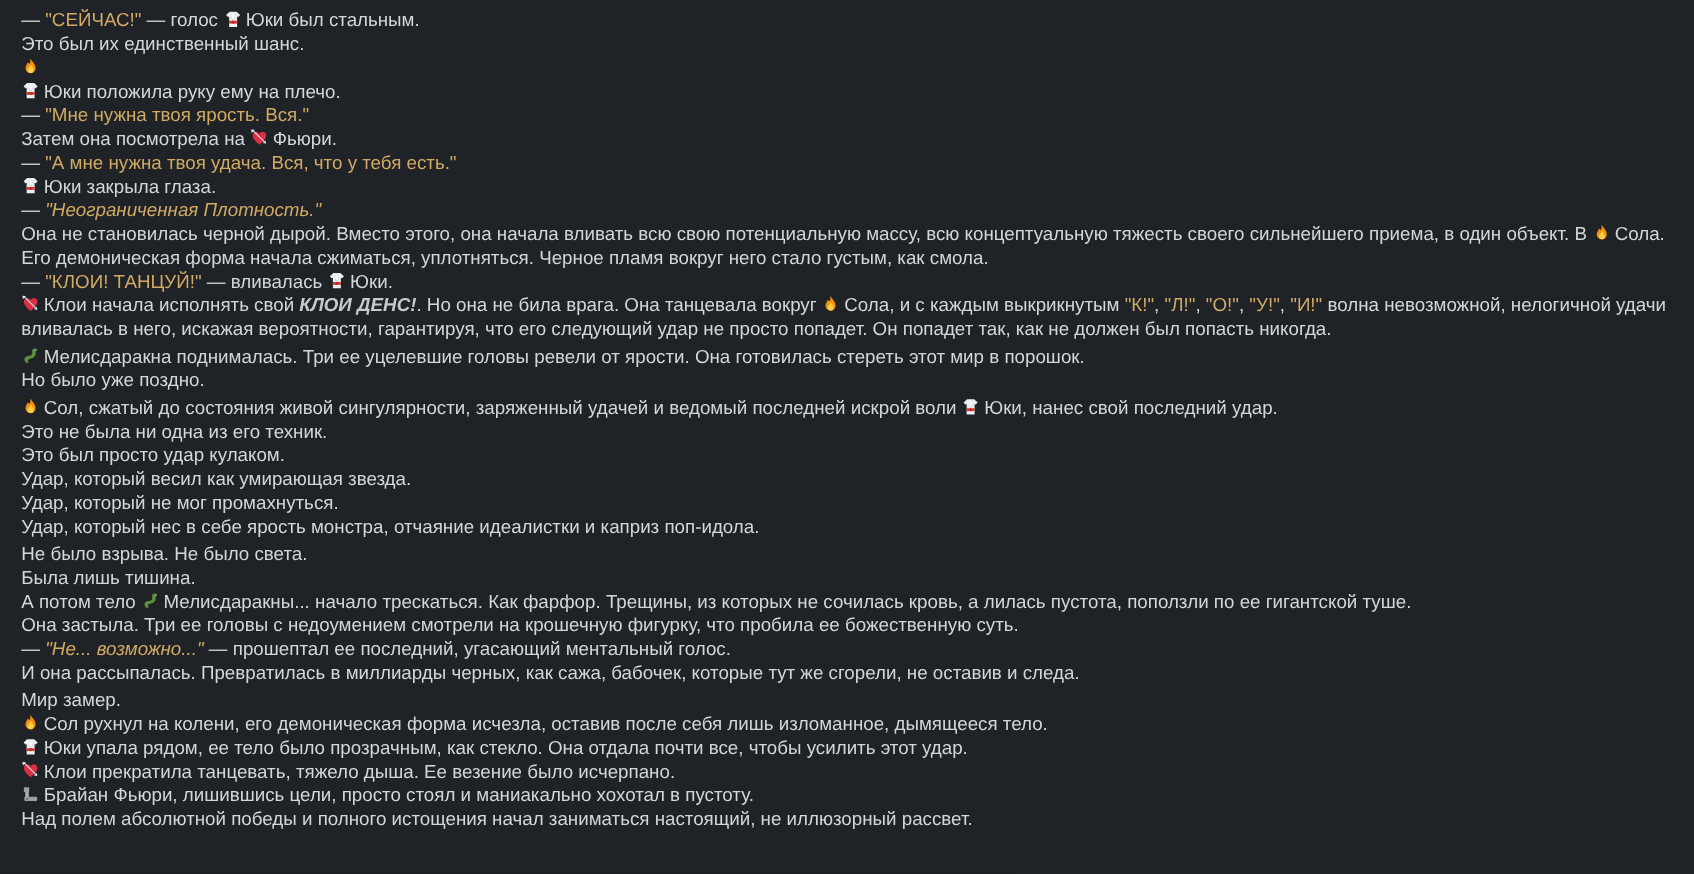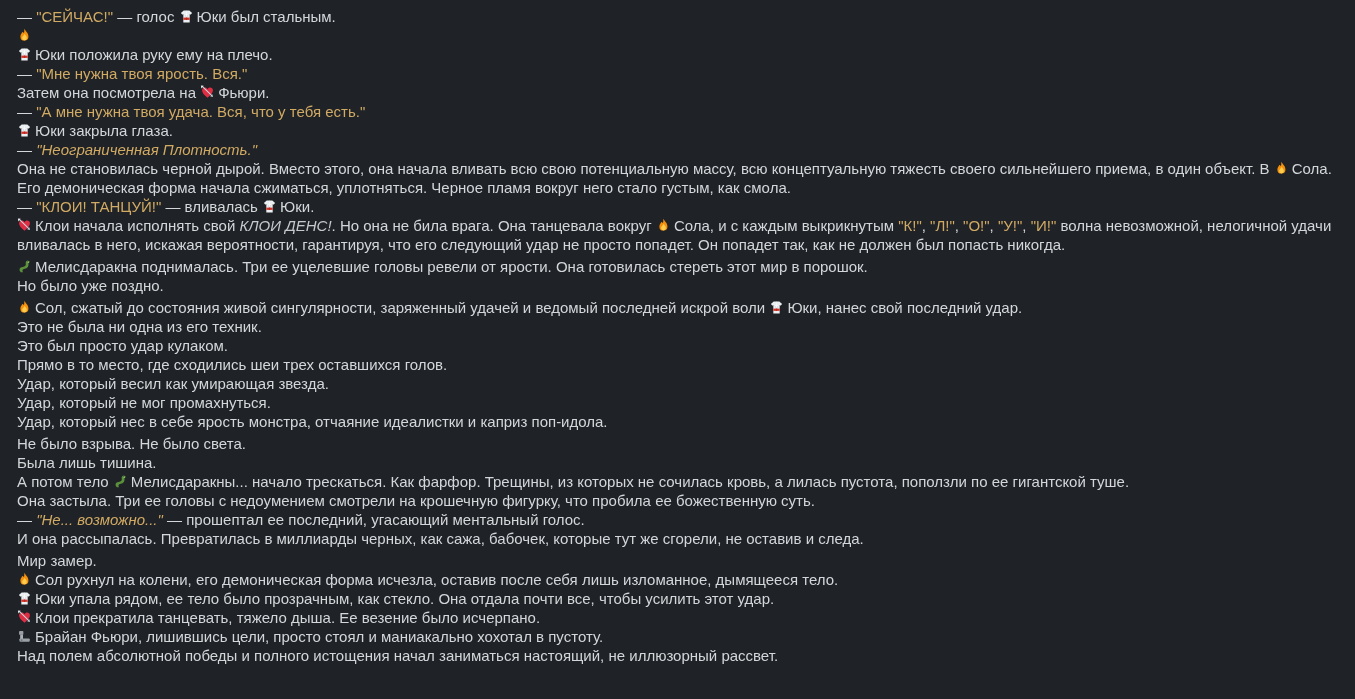--- a/index.html
+++ b/index.html
@@ -18,21 +18,21 @@
     font-size: 15px;
     line-height: 19px;
     color: #d4d7da;
     overflow: hidden;
   }
   .paragraph + .paragraph { margin-top: 3px; }
   .line { white-space: normal; }
   .seg.plain { color: #d4d7da; }
   .seg.gold { color: #d1aa63; }
   .seg.gold-italic { color: #d1aa63; font-style: italic; }
-  .seg.italic { color: #c6c9ce; font-style: italic; }
+  .seg.italic { color: #c6c9ce; font-style: italic; font-weight: bold; }
   .emoji {
     display: inline-block;
     width: 15px;
     height: 15px;
     vertical-align: -2px;
     margin-right: 3px;
   }
 </style>
 </head>
 <body>
@@ -40,20 +40,21 @@
 <div class="log">
   <div id="paragraphs-root">
       <div class="paragraph">
         <div class="line"><span class="seg plain">— </span><span class="seg gold">"СЕЙЧАС!"</span><span class="seg plain"> — голос </span><svg class="emoji" viewBox="0 0 16 16" xmlns="http://www.w3.org/2000/svg">
     <path d="M5 1.5 L11 1.5 L14 4.2 L12.2 6.2 L11.4 5.4 L11.4 14.5 L4.6 14.5 L4.6 5.4 L3.8 6.2 L2 4.2 Z" fill="#eceff1"></path>
     <path d="M8 1.5 L6.2 6.5 L8 10.5 L9.8 6.5 Z" fill="#cfd3d8"></path>
     <path d="M8 1.5 L6.6 5.5 L8 9 L9.4 5.5 Z" fill="#f7f9fa"></path>
     <rect x="4.6" y="9.2" width="6.8" height="2.4" fill="#d6352b"></rect>
     <rect x="7.2" y="9.2" width="1.6" height="2.4" fill="#b52a22"></rect>
   </svg><span class="seg plain">Юки был стальным.</span></div>
+        <div class="line"><span class="seg plain">Это был их единственный шанс.</span></div>
         <div class="line"><svg class="emoji" viewBox="0 0 16 16" xmlns="http://www.w3.org/2000/svg">
     <path d="M8 0.8 C9 3.8 12.2 5 12.2 9 A4.3 4.3 0 0 1 3.6 9.2 C3.6 6.6 5.1 6 5.6 4 C6.5 5 7.1 5.4 7.5 4.8 C8 4 7.5 2.2 8 0.8 Z" fill="#f4900c"></path>
     <path d="M8 6.2 C9.6 8.2 10.5 8.8 10.5 10.7 A2.55 2.55 0 0 1 5.4 10.7 C5.4 9.2 7.4 8.2 8 6.2 Z" fill="#ffcc4d"></path>
   </svg></div>
         <div class="line"><svg class="emoji" viewBox="0 0 16 16" xmlns="http://www.w3.org/2000/svg">
     <path d="M5 1.5 L11 1.5 L14 4.2 L12.2 6.2 L11.4 5.4 L11.4 14.5 L4.6 14.5 L4.6 5.4 L3.8 6.2 L2 4.2 Z" fill="#eceff1"></path>
     <path d="M8 1.5 L6.2 6.5 L8 10.5 L9.8 6.5 Z" fill="#cfd3d8"></path>
     <path d="M8 1.5 L6.6 5.5 L8 9 L9.4 5.5 Z" fill="#f7f9fa"></path>
     <rect x="4.6" y="9.2" width="6.8" height="2.4" fill="#d6352b"></rect>
     <rect x="7.2" y="9.2" width="1.6" height="2.4" fill="#b52a22"></rect>
@@ -110,21 +111,20 @@
     <path d="M8 6.2 C9.6 8.2 10.5 8.8 10.5 10.7 A2.55 2.55 0 0 1 5.4 10.7 C5.4 9.2 7.4 8.2 8 6.2 Z" fill="#ffcc4d"></path>
   </svg><span class="seg plain">Сол, сжатый до состояния живой сингулярности, заряженный удачей и ведомый последней искрой воли </span><svg class="emoji" viewBox="0 0 16 16" xmlns="http://www.w3.org/2000/svg">
     <path d="M5 1.5 L11 1.5 L14 4.2 L12.2 6.2 L11.4 5.4 L11.4 14.5 L4.6 14.5 L4.6 5.4 L3.8 6.2 L2 4.2 Z" fill="#eceff1"></path>
     <path d="M8 1.5 L6.2 6.5 L8 10.5 L9.8 6.5 Z" fill="#cfd3d8"></path>
     <path d="M8 1.5 L6.6 5.5 L8 9 L9.4 5.5 Z" fill="#f7f9fa"></path>
     <rect x="4.6" y="9.2" width="6.8" height="2.4" fill="#d6352b"></rect>
     <rect x="7.2" y="9.2" width="1.6" height="2.4" fill="#b52a22"></rect>
   </svg><span class="seg plain">Юки, нанес свой последний удар.</span></div>
         <div class="line"><span class="seg plain">Это не была ни одна из его техник.</span></div>
         <div class="line"><span class="seg plain">Это был просто удар кулаком.</span></div>
-        <div class="line"><span class="seg plain">Прямо в то место, где сходились шеи трех оставшихся голов.</span></div>
         <div class="line"><span class="seg plain">Удар, который весил как умирающая звезда.</span></div>
         <div class="line"><span class="seg plain">Удар, который не мог промахнуться.</span></div>
         <div class="line"><span class="seg plain">Удар, который нес в себе ярость монстра, отчаяние идеалистки и каприз поп-идола.</span></div>
       </div>
       <div class="paragraph">
         <div class="line"><span class="seg plain">Не было взрыва. Не было света.</span></div>
         <div class="line"><span class="seg plain">Была лишь тишина.</span></div>
         <div class="line"><span class="seg plain">А потом тело </span><svg class="emoji" viewBox="0 0 16 16" xmlns="http://www.w3.org/2000/svg">
     <path d="M4 14 C1.8 11.5 2.6 8.6 6 8.4 C8.8 8.2 9.8 6.8 9.3 4.6 C9 3.2 9.9 1.6 11.6 1.6 L13.8 2.8 L12.2 4.4 C12.8 7.6 11.2 9.8 8.2 10.4 C5.8 10.9 5.2 12.2 6.4 14 Z" fill="#5c913b"></path>
     <path d="M11 2.4 L13 3.2 L11.8 4.2 C11.5 3.7 11.2 3 11 2.4 Z" fill="#a6d388"></path>

